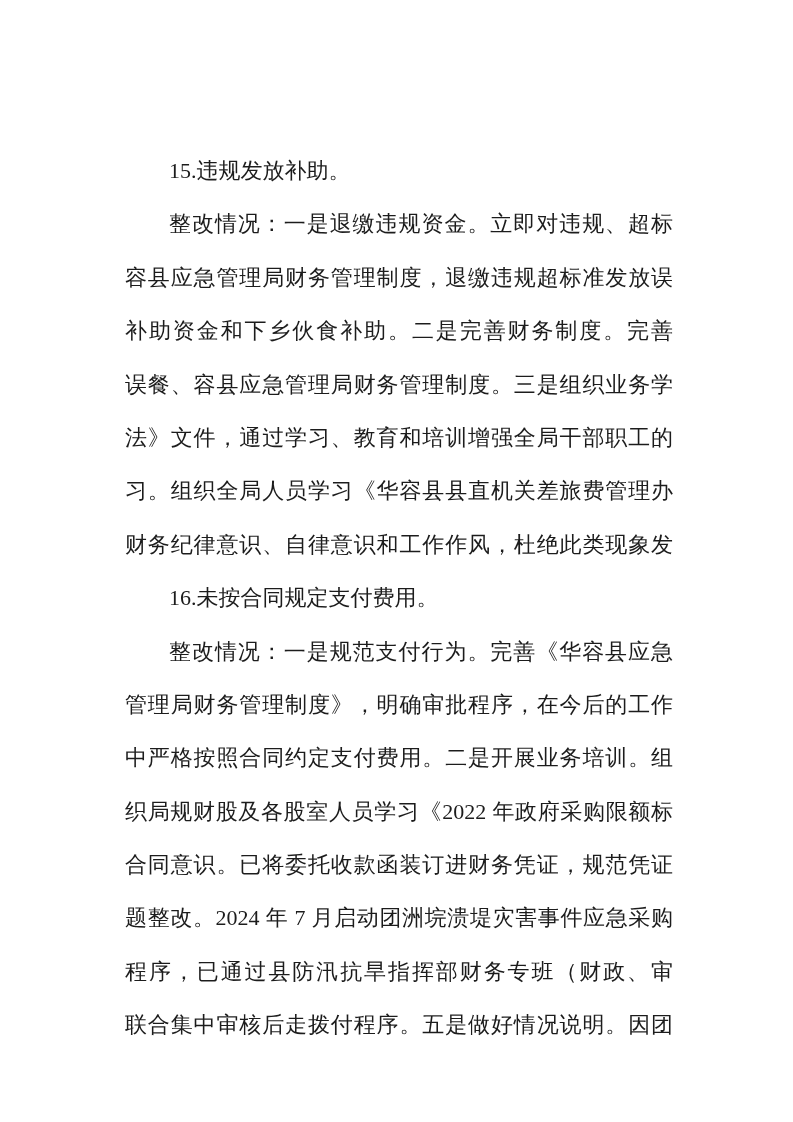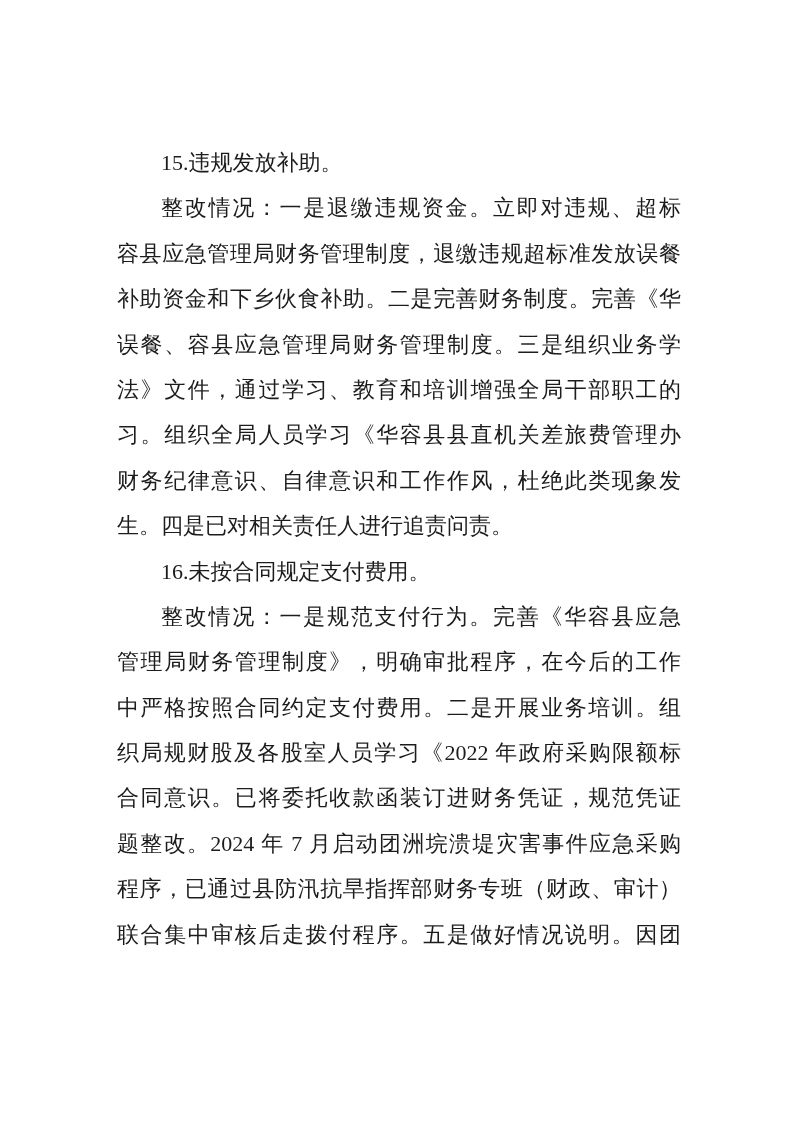--- a/index.html
+++ b/index.html
@@ -16,21 +16,21 @@
     font-family: "Liberation Serif", "DejaVu Serif", serif;
     color: #1c1c1c;
   }
   .body-text {
     position: absolute;
     left: 113px;
     top: 138px;
     width: 572px;
   }
   .line {
-    margin: 4px;
+    margin: 12px;
     padding: 0;
     height: 41.4px;
     line-height: 41.4px;
     font-size: 22px;
     letter-spacing: 0;
     text-align: justify;
     text-align-last: justify;
     text-justify: inter-character;
     white-space: normal;
     overflow: hidden;
@@ -59,21 +59,20 @@
 <div class="page">
   <main class="body-text">
     <p class="line indent natural">15.违规发放补助。</p>
     <p class="line indent">整改情况：一是退缴违规资金。立即对违规、超标</p>
     <p class="line">容县应急管理局财务管理制度，退缴违规超标准发放误餐</p>
     <p class="line">补助资金和下乡伙食补助。二是完善财务制度。完善《华</p>
     <p class="line">误餐、容县应急管理局财务管理制度。三是组织业务学</p>
     <p class="line">法》文件，通过学习、教育和培训增强全局干部职工的</p>
     <p class="line">习。组织全局人员学习《华容县县直机关差旅费管理办</p>
     <p class="line">财务纪律意识、自律意识和工作作风，杜绝此类现象发</p>
-    <p class="line natural">生。四是已对相关责任人进行追责问责。</p>
     <p class="line indent natural">16.未按合同规定支付费用。</p>
     <p class="line indent">整改情况：一是规范支付行为。完善《华容县应急</p>
     <p class="line">管理局财务管理制度》，明确审批程序，在今后的工作</p>
     <p class="line">中严格按照合同约定支付费用。二是开展业务培训。组</p>
     <p class="line">织局规财股及各股室人员学习《2022 年政府采购限额标</p>
     <p class="line">合同意识。已将委托收款函装订进财务凭证，规范凭证</p>
     <p class="line">题整改。2024 年 7 月启动团洲垸溃堤灾害事件应急采购</p>
     <p class="line">程序，已通过县防汛抗旱指挥部财务专班（财政、审计）</p>
     <p class="line">联合集中审核后走拨付程序。五是做好情况说明。因团</p>
   </main>

